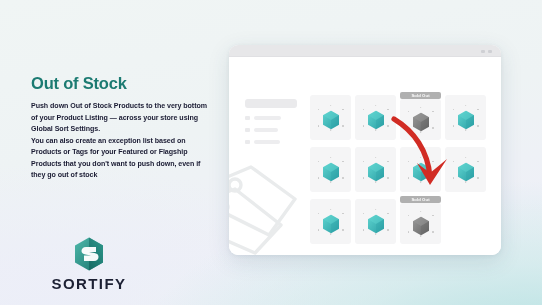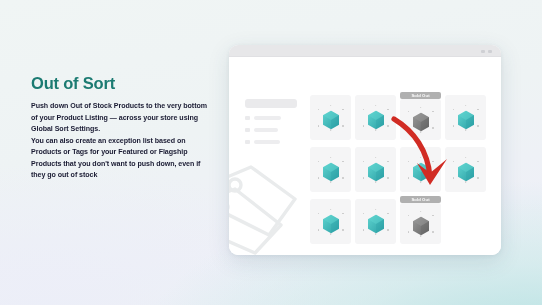--- a/index.html
+++ b/index.html
@@ -95,25 +95,43 @@
 
   
   .arrow { position:absolute; left:155px; top:58px; width:82px; height:84px; z-index:5; pointer-events:none; }
 </style>
 </head>
 <body>
 
 <div id="stage">
 
   <div class="left">
-    <div class="headline">Out of Sort</div>
+    <div class="headline">Out of Stock</div>
     <div class="para">Push down Out of Stock Products to the very bottom of your Product Listing — across your store using Global Sort Settings.</div>
     <div class="para">You can also create an exception list based on Products or Tags for your Featured or Flagship Products that you don't want to push down, even if they go out of stock</div>
   </div>
 
+  <div class="logo-block">
+    <svg class="logo-mark" viewBox="0 0 60 68">
+      <defs>
+        <linearGradient id="lgA" x1="0" y1="0" x2="1" y2="1">
+          <stop offset="0" stop-color="#4fb9ab"></stop>
+            <stop offset="1" stop-color="#19736c"></stop>
+        </linearGradient>
+        <linearGradient id="lgB" x1="1" y1="0" x2="0" y2="1">
+          <stop offset="0" stop-color="#2e9a8d"></stop>
+            <stop offset="1" stop-color="#13645e"></stop>
+        </linearGradient>
+      </defs>
+      <path d="M30 1 L58 17 L58 51 L30 67 L2 51 L2 17 Z" fill="url(#lgA)"></path>
+      <path d="M30 1 L58 17 L58 51 L30 67 Z" fill="url(#lgB)" opacity="0.85"></path>
+      <path d="M44 20 L24 20 C18 20 15 24 15 28 C15 32 18 34 23 35 L34 37 L20 37 L20 48 L40 48 C46 48 49 44 49 40 C49 35 46 33 41 32 L30 30 L44 30 Z" fill="#ffffff" opacity="0.96"></path>
+    </svg>
+    <div class="logo-word">SORTIFY</div>
+  </div>
 
   <div class="window">
     <div class="titlebar">
       <div class="ctrls">
         <i></i>
         <i></i>
       </div>
     </div>
 
     <div class="win-body">

